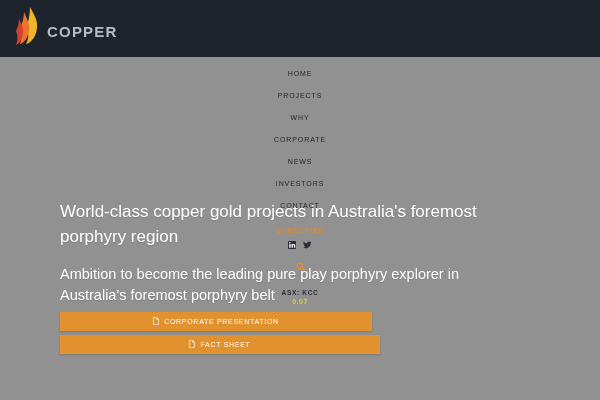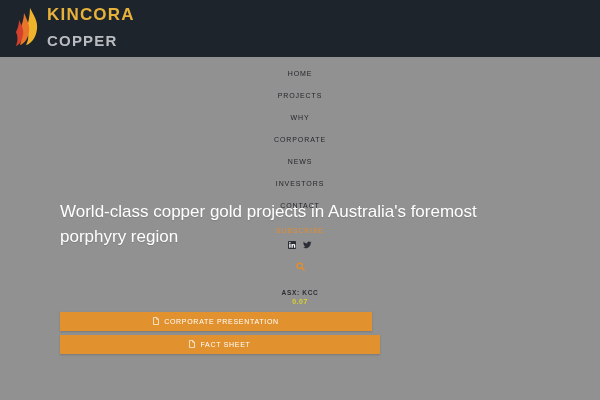--- a/index.html
+++ b/index.html
@@ -108,21 +108,20 @@
 <div class="header">
   <div class="logo-wrap">
     <span>
       <svg class="flame" viewBox="0 0 26 40">
         <path d="M16 1 C 20 9, 24 14, 23 22 C 22 31, 17 37, 12 38 C 15 32, 15 27, 12 23 C 14 17, 16 9, 16 1 Z" fill="#f0b32c"></path>
         <path d="M10 6 C 13 13, 16 18, 15 25 C 14 32, 10 37, 6 38 C 8 32, 8 27, 6 23 C 8 17, 10 12, 10 6 Z" fill="#e8752a"></path>
         <path d="M5 13 C 8 19, 10 23, 9 28 C 8 34, 5 38, 2 39 C 4 34, 4 29, 2 25 C 4 21, 5 17, 5 13 Z" fill="#d4402c"></path>
       </svg>
     </span>
     <span class="logo-text">
-      <span class="logo-line1">KINCORA</span>
       <span class="logo-line2">COPPER</span>
     </span>
   </div>
 </div>
 
 <div class="hero">
 
   <nav class="nav">
     <div class="nav-item">HOME</div>
     <div class="nav-item">PROJECTS</div>
@@ -160,20 +159,23 @@
     <div class="asx">
       <div class="asx-label">ASX: KCC</div>
       <div class="asx-price">0.07</div>
     </div>
   </nav>
 
   <div class="headline-block">
     <div class="headline">World-class copper gold projects in Australia's foremost porphyry region</div>
   </div>
 
+  <div class="subheadline-block">
+    <div class="subheadline">Ambition to become the leading pure play porphyry explorer in Australia's foremost porphyry belt</div>
+  </div>
 
   <div class="btn-row">
     <button class="btn btn-presentation">
       <span class="doc-icon">
         <svg width="6" height="8" viewBox="0 0 12 16">
           <path d="M1 1h6.5L11 4.5V15H1z" fill="none" stroke="#ffffff" stroke-width="1.4"></path>
           <path d="M7.3 1v3.6H11" fill="none" stroke="#ffffff" stroke-width="1.3"></path>
         </svg>
       </span>
       <span>CORPORATE PRESENTATION</span>

